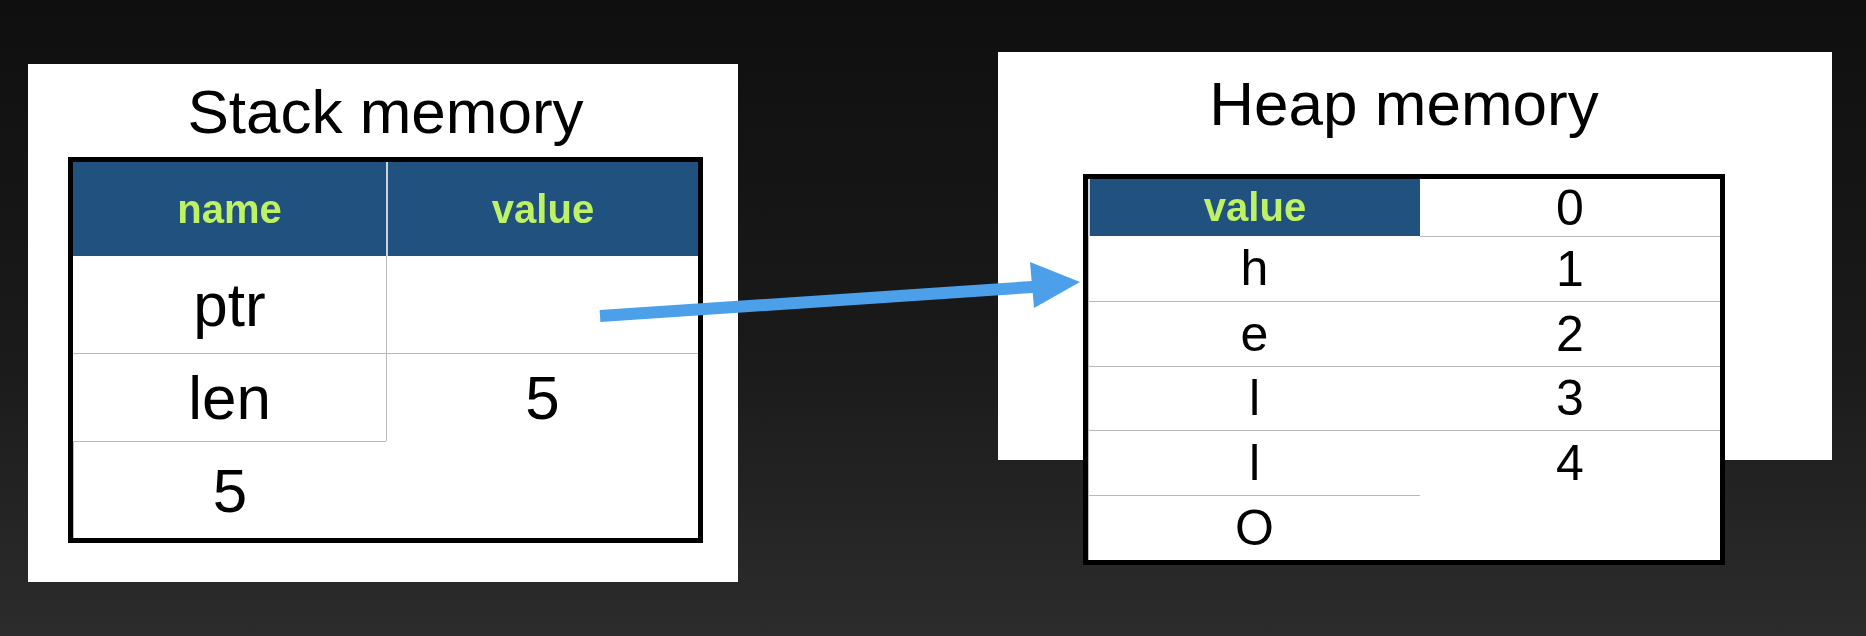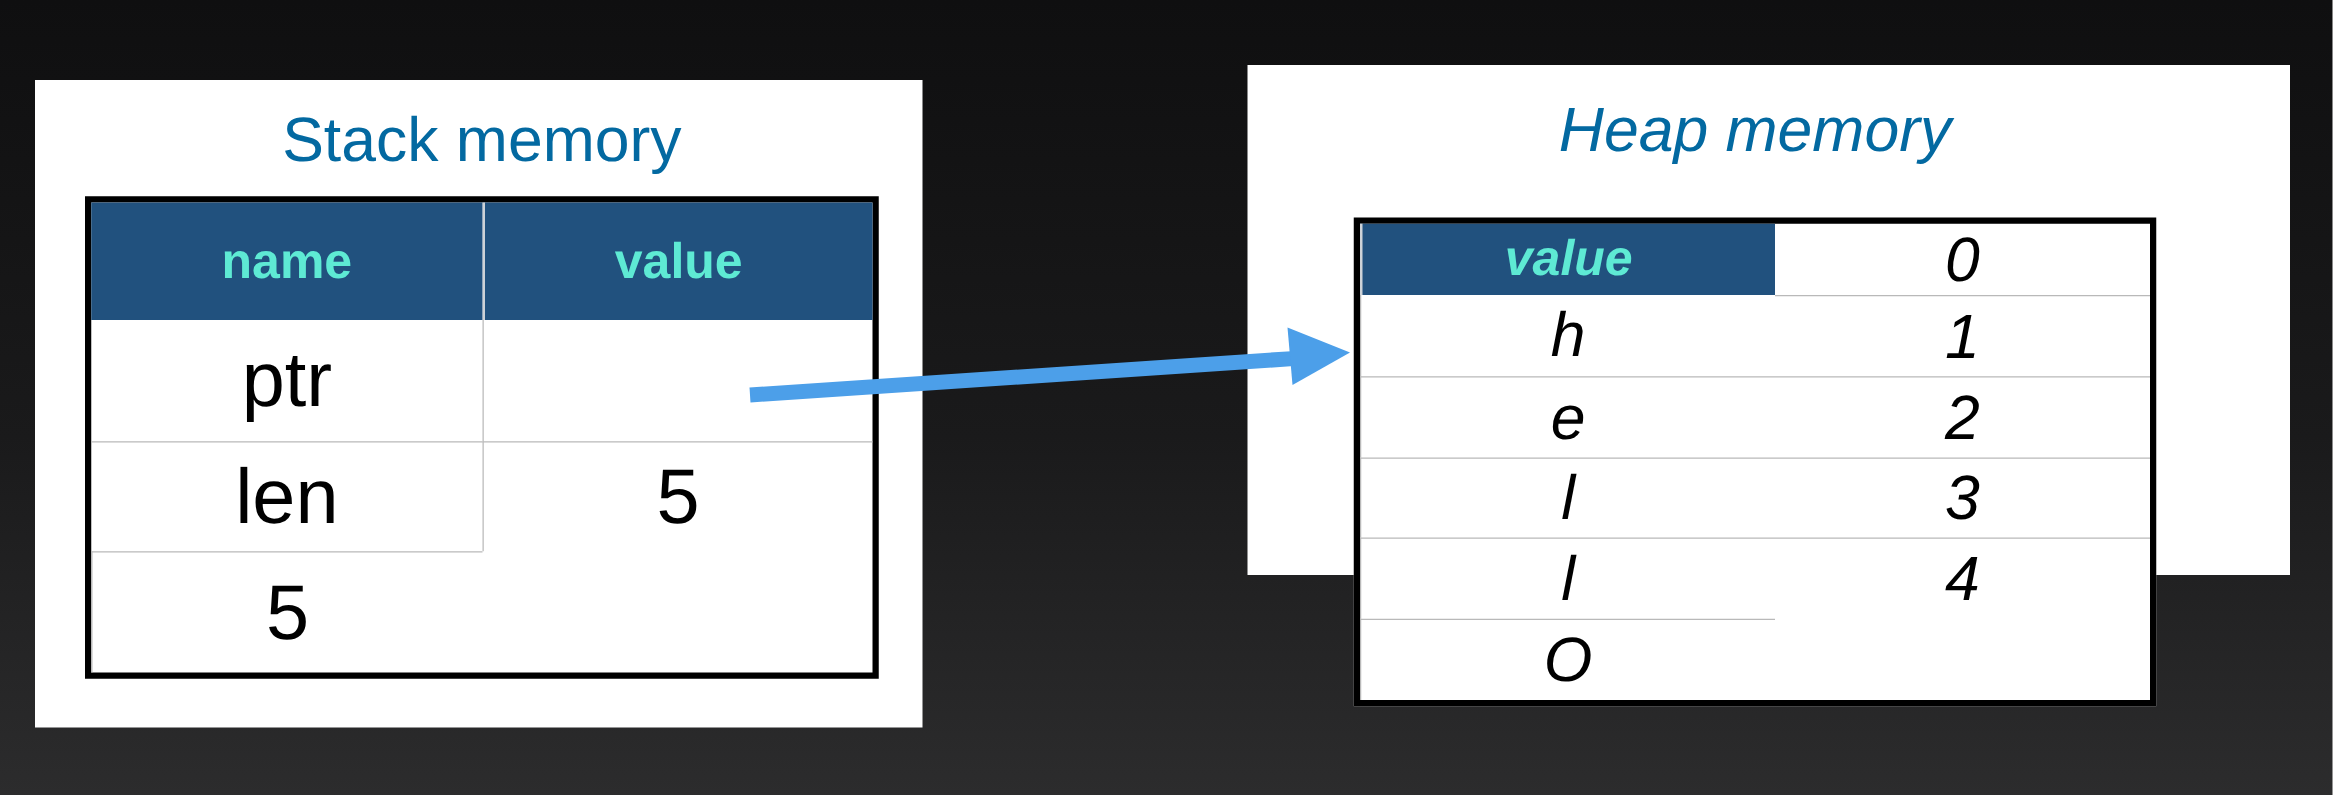--- a/index.html
+++ b/index.html
@@ -4,25 +4,25 @@
 <style>
   html,body{margin:0;padding:0;}
   body{
     width:1866px;height:636px;position:relative;overflow:hidden;
     background:linear-gradient(180deg,#0f0f10 0%,#1a1a1b 55%,#2c2c2d 100%);
     font-family:"Liberation Sans", sans-serif;
     -webkit-font-smoothing:antialiased;
   }
   .panel{position:absolute;background:#ffffff;}
   #stack-panel{left:28px;top:64px;width:710px;height:518px;}
-  #heap-panel{left:998px;top:52px;width:834px;height:408px;font-style:italic;}
+  #heap-panel{left:998px;top:52px;width:834px;height:408px;}
 
   .panel-title{
-    position:absolute;text-align:center;color:#0369a1;
-    font-size:50px;font-weight:300;letter-spacing:0px;white-space:nowrap;
+    position:absolute;text-align:center;color:#000000;
+    font-size:62px;font-weight:300;letter-spacing:0px;white-space:nowrap;
   }
   #stack-title{left:40px;width:635px;top:8px;line-height:80px;}
   #heap-title{left:85px;width:642px;top:12px;line-height:80px;}
 
   .mem-table{
     position:absolute;display:grid;border:5px solid #000;background:#fff;
   }
   #stack-table{
     left:40px;top:93px;
     grid-template-columns:313px 312px;
@@ -32,21 +32,21 @@
     left:85px;top:122px;
     grid-template-columns:332px 300px;
     grid-template-rows:57px 64.8px 64.8px 64.8px 64.8px 64.8px;
   }
   .cell{
     display:flex;align-items:center;justify-content:center;
     color:#000;overflow:hidden;
   }
   .hcell{
     background:var(--header_blue,#21517e);
-    font-weight:bold;font-size:40px;color:#5eead4;
+    font-weight:bold;font-size:40px;color:#bef264;
   }
   .vcol{border-left:1px solid #b9b9b9;}
   .hcell.vcol{border-left:2px solid #cdd2d7;}
   .rline{border-top:1px solid #b9b9b9;}
   #stack-table .cell{font-size:62px;}
   #heap-table .cell{font-size:50px;}
   #stack-table .hcell{font-size:40px;}
   #heap-table .hcell{font-size:40px;}
 
   #arrow-layer{position:absolute;left:0;top:0;width:1866px;height:636px;pointer-events:none;}

